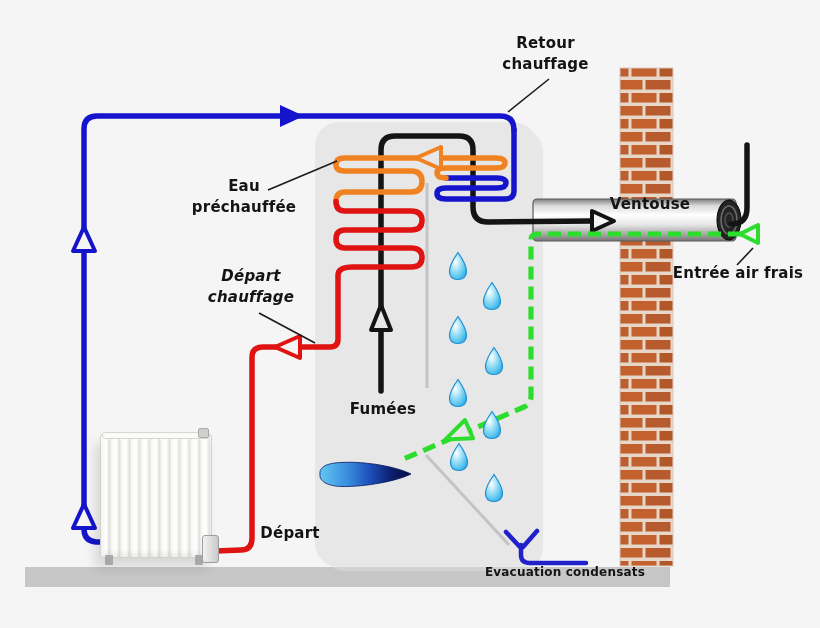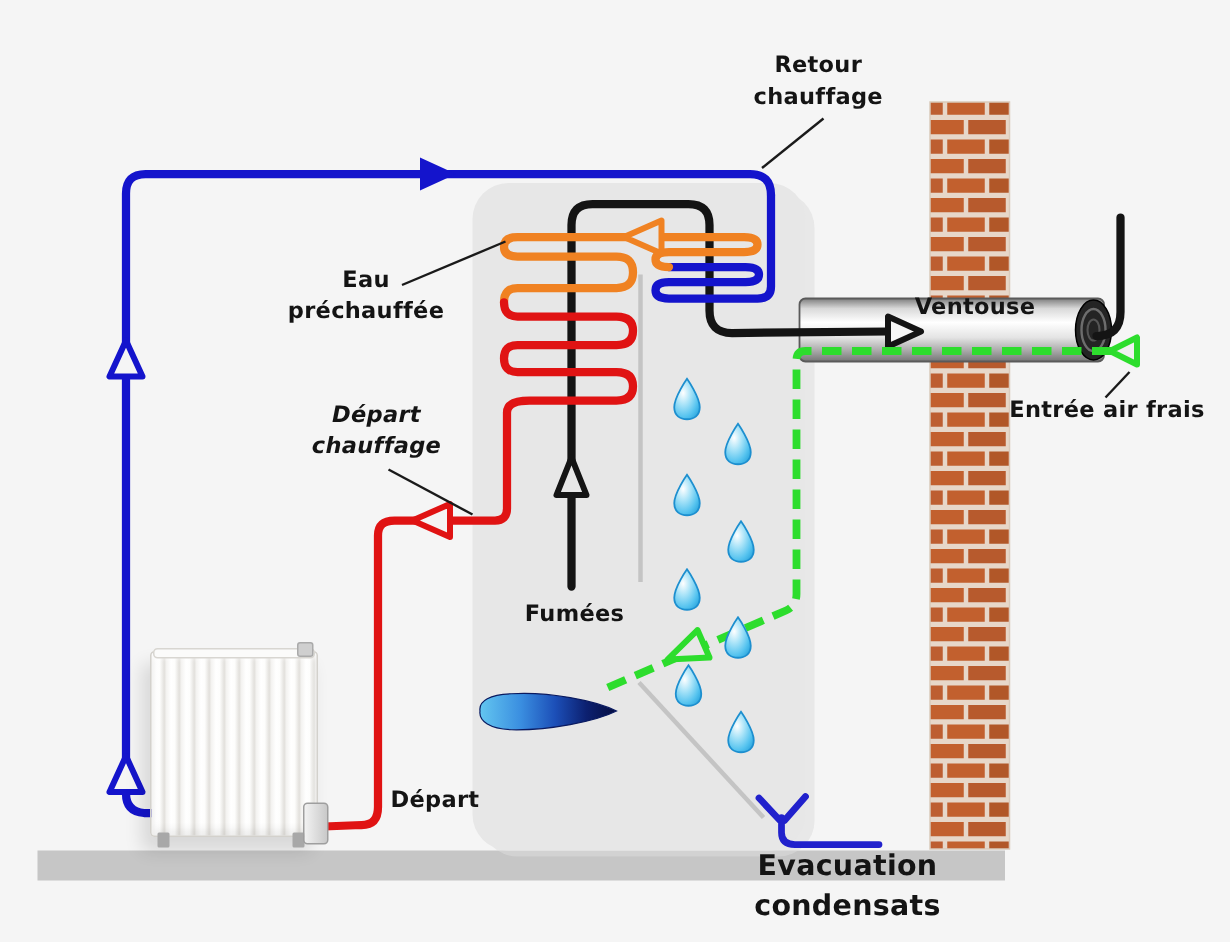--- a/index.html
+++ b/index.html
@@ -31,21 +31,21 @@
   .st-green{stroke:var(--color-fresh-air);}
   .st-drain{stroke:var(--color-condensate);stroke-width:4.5;fill:none;stroke-linecap:round;}
   .st-gray{stroke:#c4c4c4;stroke-width:3;fill:none;}
   .dashed{stroke-dasharray:13 7;stroke-linecap:butt;stroke-width:5.2;}
   .arrow-hollow{stroke-width:4;stroke-linejoin:round;}
   .pointer{stroke:#1a1a1a;stroke-width:1.6;fill:none;}
 
   
   .lbl{position:absolute;font-weight:bold;font-size:15px;line-height:1.4;color:var(--color-text);
        text-align:center;white-space:pre-line;letter-spacing:.2px;}
-  .lbl-evac{font-size:19px;}
+  .lbl-evac{font-size:12px;}
 
   
   #radiator{position:absolute;left:100px;top:434px;width:110px;height:122px;
     background:repeating-linear-gradient(90deg,#f4f3f1 0px,#ffffff 3px,#fdfdfc 5.5px,#e2e0dc 8.5px,#f4f3f1 10px);
     border:1px solid #d3d1cc;border-radius:3px;
     box-shadow:-5px 9px 12px rgba(0,0,0,.12), inset 0 3px 4px rgba(255,255,255,.9), inset 0 -4px 6px rgba(0,0,0,.07);}
   #radiator .rad-top{position:absolute;left:1px;right:1px;top:-3px;height:5px;background:#fbfbfa;
     border:1px solid #d8d6d1;border-radius:3px;}
   #radiator .rad-cap{position:absolute;right:2px;top:-7px;width:9px;height:8px;background:#cfcfcf;
     border:1px solid #aaa;border-radius:2px;}

